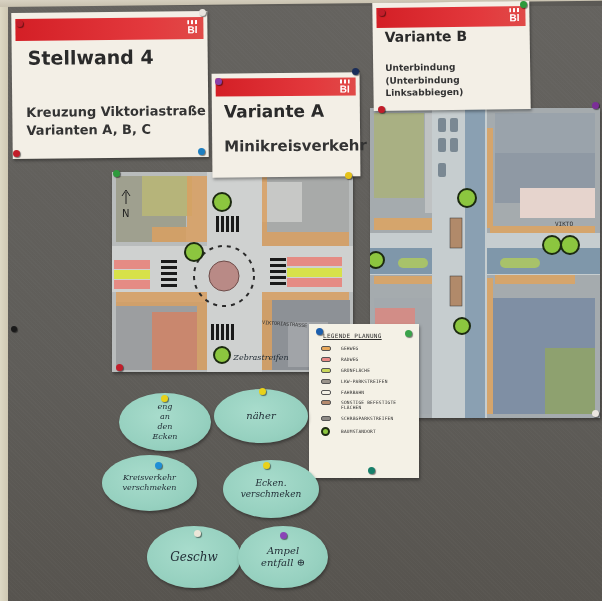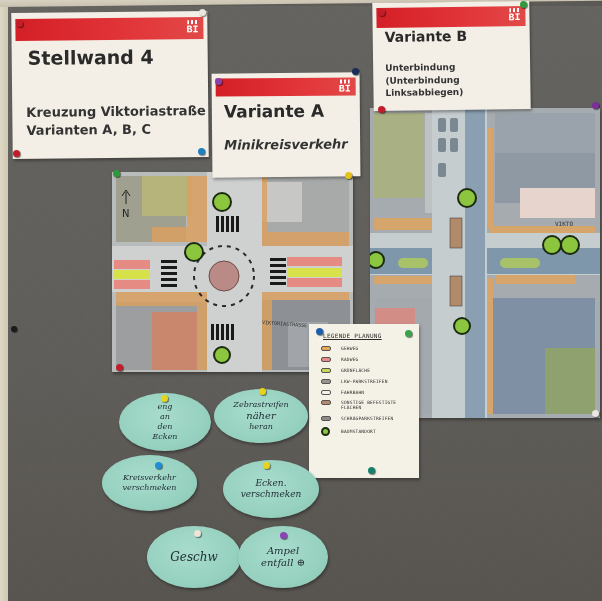--- a/index.html
+++ b/index.html
@@ -12,21 +12,21 @@
     background: linear-gradient(90deg, #ddd8c4, #cfc8b3); }
   .felt { position: absolute; left: 8px; top: 6px; right: 0; bottom: 0;
     background:
       repeating-linear-gradient(45deg, rgba(255,255,255,0.015) 0 1px, transparent 1px 3px),
       linear-gradient(180deg, #65635f 0%, #5f5d59 60%, #57544f 100%); }
 
   .card { position: absolute; background: #f3efe6; box-shadow: 1px 2px 3px rgba(0,0,0,0.35); }
   .card .band { position: absolute; left: 4px; right: 4px; top: 5px; height: 18px;
     background: linear-gradient(90deg, #d41f26, #e3393d 70%, #e04a48); }
   .card .logo { position: absolute; right: 8px; top: 6px; width: 14px; height: 16px; color: #fff;
-    font-family: Liberation Mono, monospace; font-weight: bold; font-size: 10px; line-height: 10px; text-align: center; }
+    font-family: Liberation Sans, sans-serif; font-weight: bold; font-size: 10px; line-height: 10px; text-align: center; }
   .card .logo .crown { display: block; height: 4px; margin: 1px 2px 1px;
     background: repeating-linear-gradient(90deg, #fff 0 2px, transparent 2px 4px); }
   .card .title { position: absolute; font-family: "DejaVu Sans", sans-serif; font-weight: bold; color: #2a2a2a; }
   .card .sub { position: absolute; font-family: "DejaVu Sans", sans-serif; font-weight: bold; color: #333; line-height: 1.3; }
 
   .pin { position: absolute; width: 7px; height: 7px; border-radius: 50%;
     box-shadow: 1px 1px 1px rgba(0,0,0,0.5); }
 
   .map { position: absolute; overflow: hidden; box-shadow: 1px 2px 3px rgba(0,0,0,0.35); background: #c9cccd; }
 
@@ -128,21 +128,21 @@
       <text x="150" y="152" font-family="DejaVu Sans Mono" font-size="5" fill="#333" transform="rotate(4 150 152)">VIKTORIASTRASSE</text>
     </svg>
   </div>
   <div class="pin" style="left:113px; top:170px; background:#2e9a3c;"></div>
   <div class="pin" style="left:116px; top:364px; background:#c21d2a;"></div>
 
   <div class="card" style="left:212px; top:73px; width:148px; height:104px; transform: rotate(-0.5deg);">
     <div class="band"></div>
     <div class="logo"><span class="crown"></span><span>BI</span></div>
     <div class="title" style="left:12px; top:28px; font-size:17px;">Variante A</div>
-    <div class="sub" style="left:12px; top:64px; font-size:13px;font-style:italic;">Minikreisverkehr</div>
+    <div class="sub" style="left:12px; top:64px; font-size:15px;">Minikreisverkehr</div>
   </div>
   <div class="pin" style="left:215px; top:78px; background:#8b3fa8;"></div>
   <div class="pin" style="left:352px; top:68px; background:#1a2d5a;"></div>
   <div class="pin" style="left:345px; top:172px; background:#e5c21a;"></div>
 
   <div class="map" style="left:370px; top:108px; width:230px; height:310px;">
     <svg width="230" height="310" viewBox="0 0 230 310">
       <rect x="0" y="0" width="230" height="310" fill="#a5abae"></rect>
       <rect x="4" y="5" width="50" height="85" fill="#a9b083"></rect>
       <rect x="55" y="5" width="35" height="100" fill="#bfc2c3"></rect>
@@ -246,21 +246,21 @@
   <div class="pin" style="left:368px; top:467px; background:#17806a;"></div>
 
   <div class="bubble" style="left:119px; top:393px; width:92px; height:58px; font-size:8px;">
     <span>eng</span>
     <span>an</span>
     <span>den</span>
     <span>Ecken</span>
   </div>
   <div class="pin" style="left:161px; top:395px; background:#e8d21a;"></div>
 
-  <div class="bubble" style="left:214px; top:389px; width:94px; height:54px; font-size:8px;">
+  <div class="bubble" style="left:214px; top:389px; width:94px; height:54px; font-size:8px;gap:47px;">
     <span>Zebrastreifen</span>
     <span style="font-size:10px;">näher</span>
     <span>heran</span>
   </div>
   <div class="pin" style="left:259px; top:388px; background:#e8d21a;"></div>
 
   <div class="bubble" style="left:102px; top:455px; width:95px; height:56px; font-size:8px;">
     <span>Kreisverkehr</span>
     <span>verschmeken</span>
   </div>

